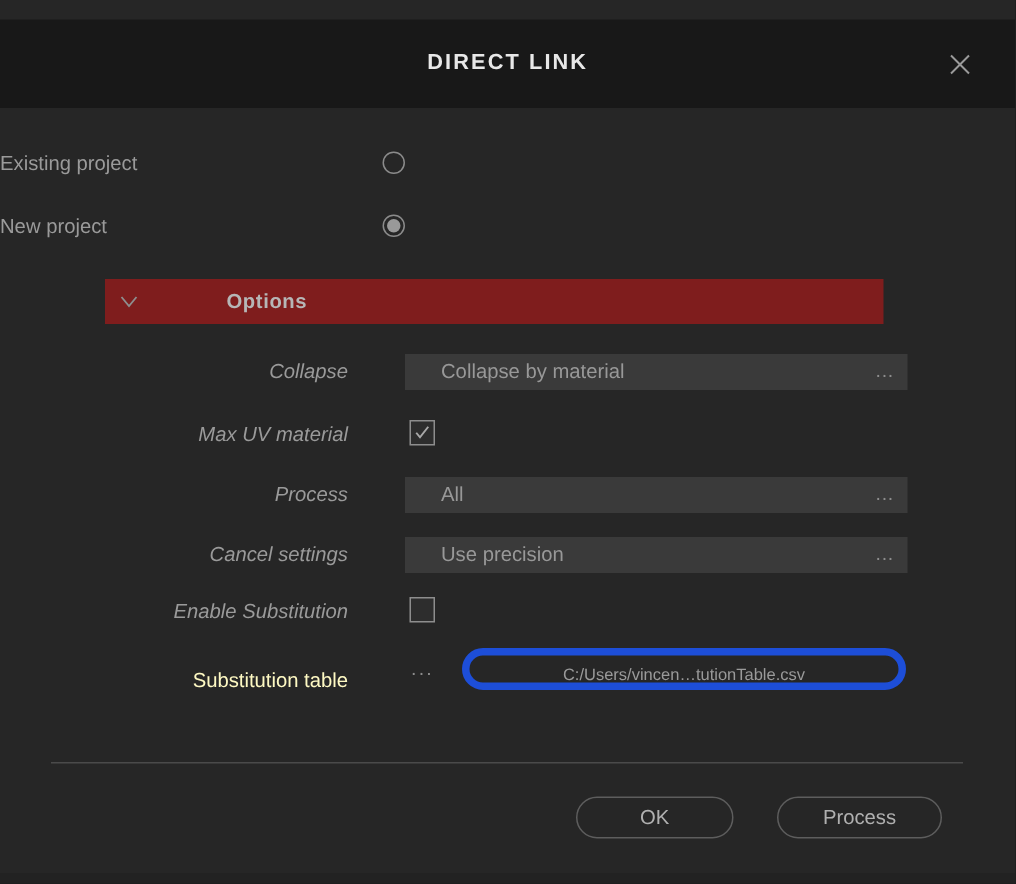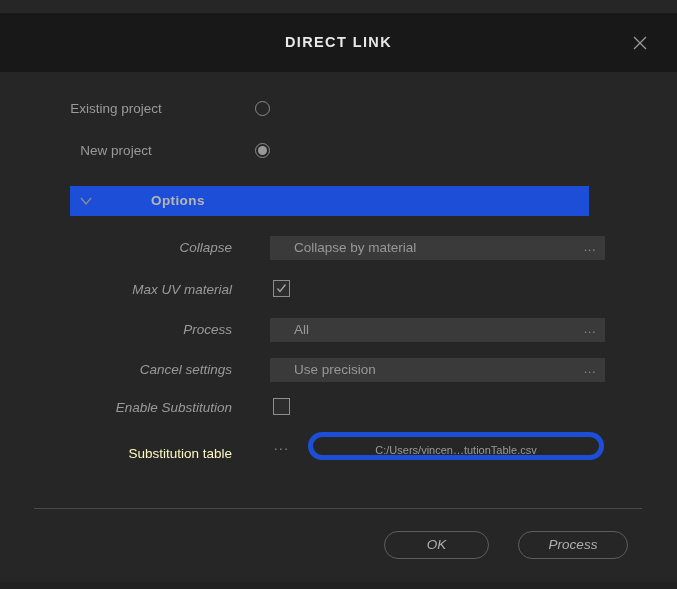--- a/index.html
+++ b/index.html
@@ -52,21 +52,21 @@
   .radio-row {
     position: absolute;
     left: 0;
     width: 677px;
     height: 26px;
   }
   .rlabel {
     position: absolute;
     left: 0; top: 0;
     width: 232px;
-    text-align: center;
+    text-align: left;
     line-height: 26px;
     color: #9a9a9a;
     font-size: 13.5px;
   }
   .radio {
     position: absolute;
     left: 255px; top: 5px;
     width: 15px; height: 15px;
     border: 1px solid #8b8b8b;
     border-radius: 50%;
@@ -80,21 +80,21 @@
     width: 9px; height: 9px;
     border-radius: 50%;
     background: #999999;
   }
 
   
   #options-bar {
     position: absolute;
     left: 70px; top: 186px;
     width: 519px; height: 30px;
-    background: #1d4ed8;
+    background: #7f1d1d;
     cursor: pointer;
   }
   #options-chevron {
     position: absolute;
     left: 8px; top: 8px;
     width: 16px; height: 14px;
     color: #8e8e8e;
   }
   #options-label {
     position: absolute;
@@ -215,21 +215,20 @@
     border: 1px solid #5d5d5d;
     border-radius: 14px;
     box-sizing: border-box;
     line-height: 26px;
     color: #b0b0b0;
     font-size: 13.5px;
     background: transparent;
     cursor: pointer;
     font-family: "Liberation Sans", sans-serif;
     padding: 0;
-    font-style: italic;
   }
   #ok-button     { left: 384px; width: 105px; }
   #cancel-button { left: 518px; width: 110px; }
 
   #bottom-strip {
     position: absolute;
     left: 0; top: 582px;
     width: 677px; height: 7px;
     background: #222222;
   }

